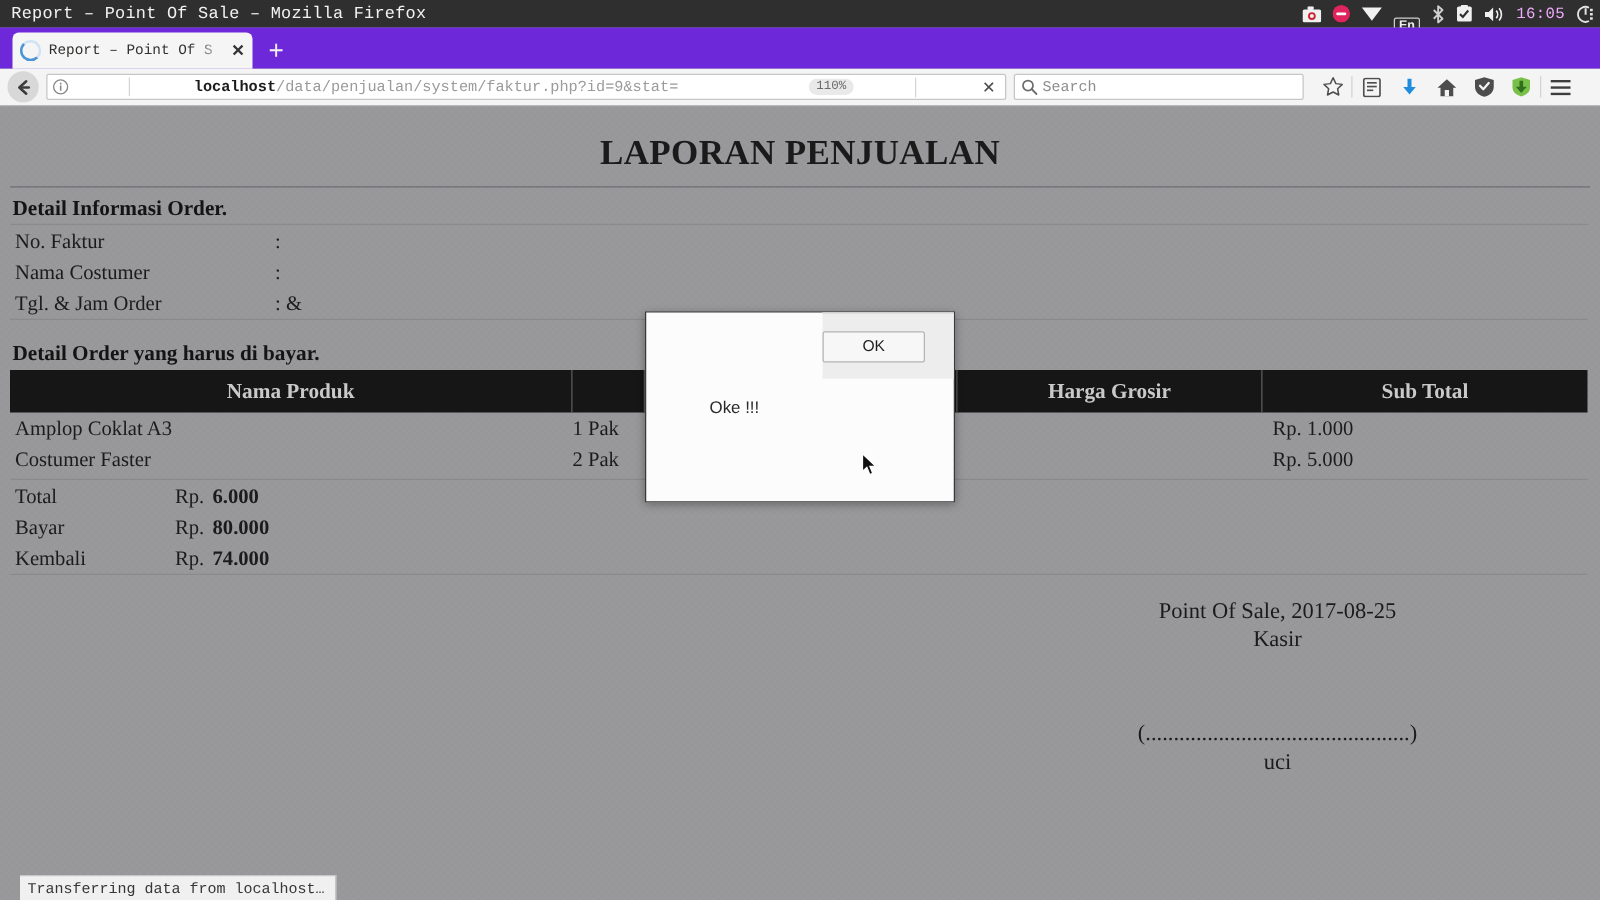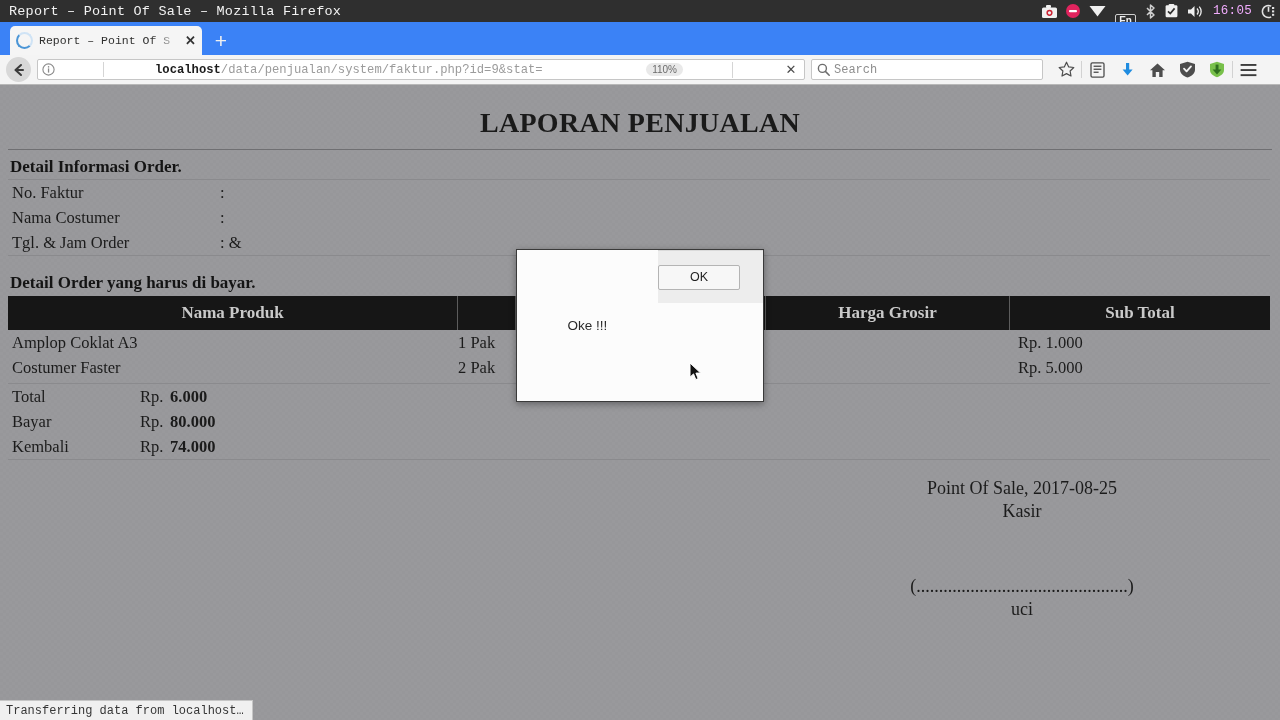--- a/index.html
+++ b/index.html
@@ -31,21 +31,21 @@
   }
   .lang-box{
     border:1px solid #cfcfcf;border-radius:2px;color:#efefef;
     font-family:"Liberation Sans",sans-serif;font-size:10px;font-weight:bold;
     padding:0px 3px;line-height:12px;margin-top:20px;
   }
 
   
   #tabstrip{
     position:absolute;left:0;top:22px;width:1280px;height:33px;
-    background:#3b82f6;
+    background:#6d28d9;
   }
   #tab{
     position:absolute;left:10px;top:4px;width:192px;height:29px;
     background:#f5f5f5;border-radius:5px 5px 0 0;
     display:flex;align-items:center;padding:0 6px;box-sizing:border-box;
   }
   #tab .spinner{
     width:13px;height:13px;border-radius:50%;
     border:2.5px solid #4a95d6;border-top-color:#cfe3f5;border-right-color:#cfe3f5;
     margin-right:6px;flex:none;
@@ -87,21 +87,21 @@
   }
   #urlbox .sep{width:1px;height:15px;background:#d5d5d5;flex:none;}
   #urlbox .urltext{
     font-family:"Liberation Mono", monospace;font-size:12.2px;
     margin-left:7px;white-space:nowrap;overflow:hidden;flex:1;
     color:#9b9b9b;
   }
   #urlbox .urltext b{color:#1c1c1c;font-weight:bold;}
   #urlbox .zoombadge{
     flex:none;background:#e9e9e9;border-radius:9px;color:#6b6b6b;
-    font-family:Liberation Sans, sans-serif;font-size:10px;
+    font-family:Liberation Mono, monospace;font-size:10px;
     padding:1px 6px;margin-right:5px;cursor:pointer;
   }
   #urlbox .vsep{width:1px;height:16px;background:#d5d5d5;flex:none;margin-right:4px;}
   #urlbox .stopbtn{
     flex:none;width:20px;text-align:center;color:#4c4c4c;font-size:13px;
     margin-right:3px;cursor:pointer;
   }
   #searchbox{
     margin-left:6px;height:21px;width:232px;flex:none;
     background:#fff;border:1px solid #c6c6c6;border-radius:2px;
@@ -215,21 +215,21 @@
   #footer{
     position:absolute;right:8px;top:392px;width:500px;text-align:center;
     font-family:"Liberation Serif", serif;color:#1b1b1b;
   }
   #footer .fline{font-size:18px;line-height:23px;}
   #footer .sig{margin-top:53px;font-size:18px;letter-spacing:0px;}
   #footer .signame{font-size:18px;line-height:24px;}
 
   
   #statusbar{
-    position:absolute;left:0;bottom:0;height:19px;
+    position:absolute;left:16px;bottom:0;height:19px;
     background:#f0f0f0;border-top:1px solid #c6c6c6;border-right:1px solid #c6c6c6;
     padding:0 8px 0 6px;display:flex;align-items:center;
     font-family:"Liberation Mono", monospace;font-size:12px;color:#363636;
   }
 
   
   #modal-shade{position:absolute;inset:0;pointer-events:none;}
   #modal{
     position:absolute;left:516px;top:249px;width:248px;height:153px;
     background:#fcfcfc;border:1px solid #3a3a3a;

